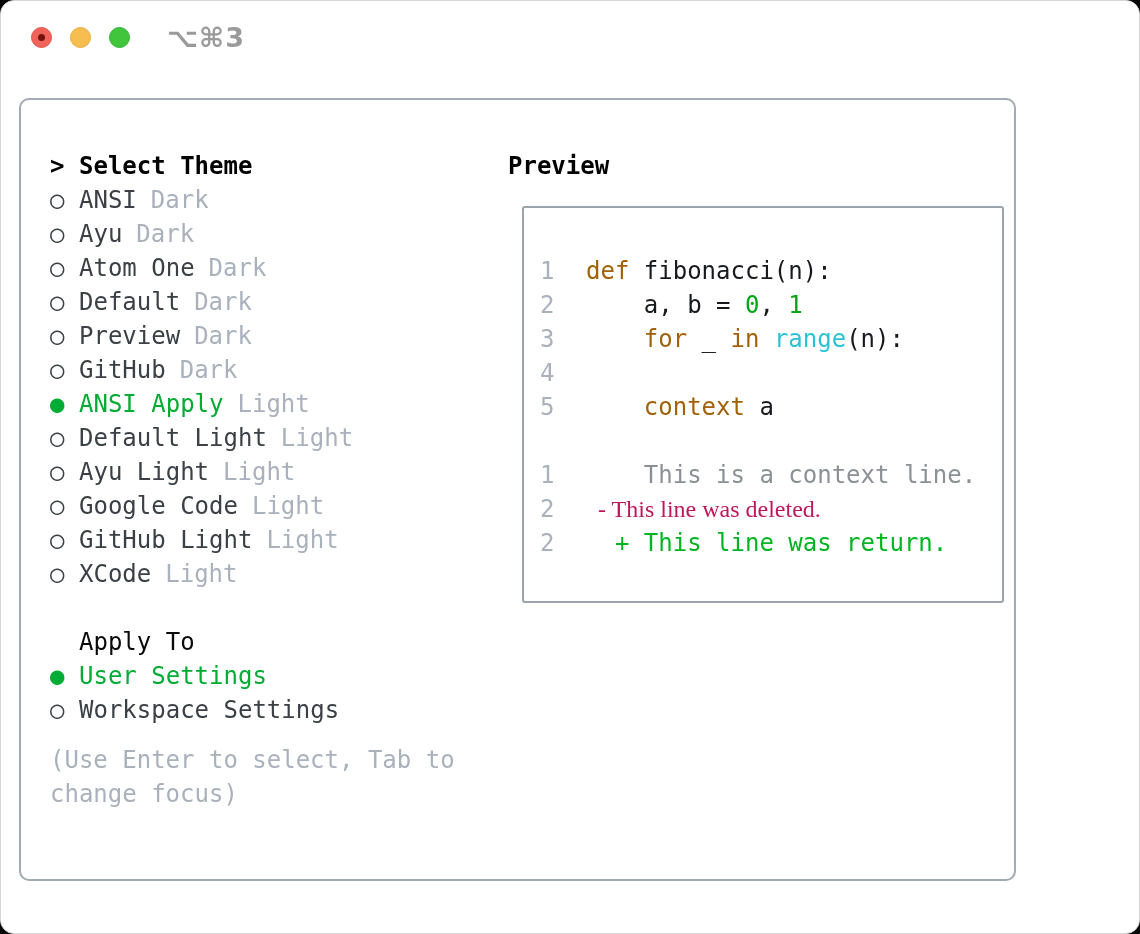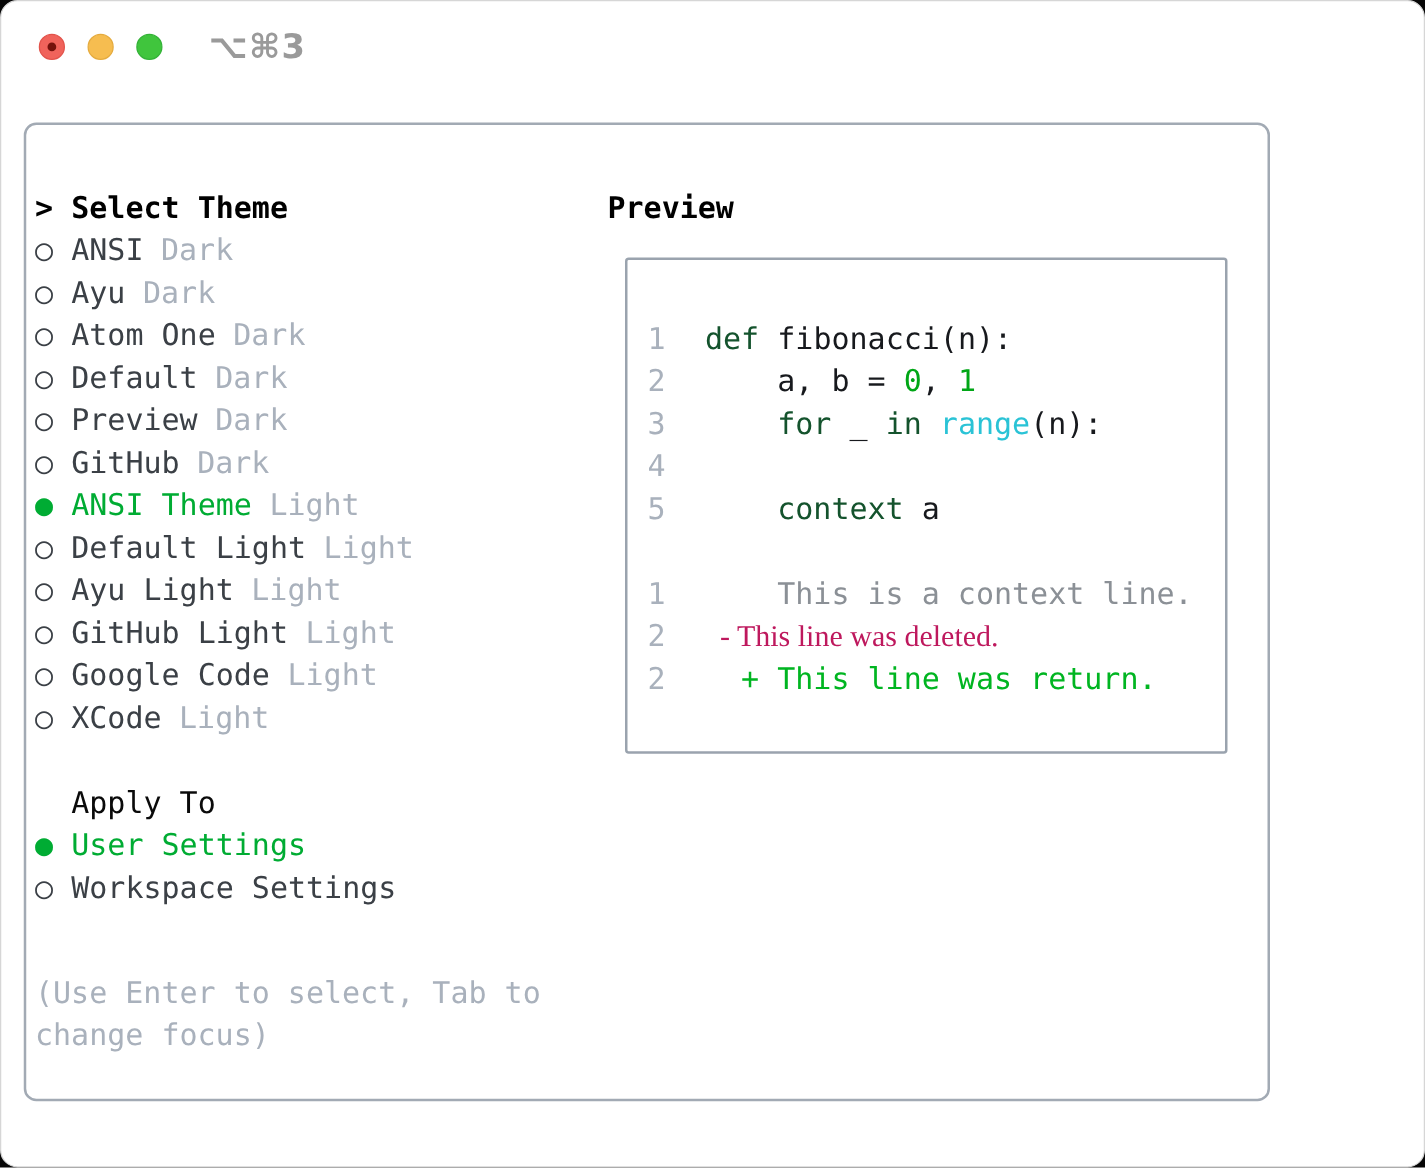--- a/index.html
+++ b/index.html
@@ -27,53 +27,53 @@
   .win-title{
     position:absolute;left:166px;top:21px;
     font-family:"DejaVu Sans", sans-serif;
     font-size:27px;font-weight:600;color:#9a9a9a;letter-spacing:1px;
   }
   
   .panel{
     position:absolute;left:18px;top:97px;width:997px;height:783px;
     border:2px solid #a2aab4;border-radius:10px;
     box-sizing:border-box;
-    padding:49px 18px 0 7px;
+    padding:49px 18px 0 29px;
     display:flex;
     background:#ffffff;
   }
   .left-col{width:458px;flex:none;}
   .right-col{flex:1;}
   .row{height:34px;line-height:34px;font-size:24px;color:#3b4046;white-space:pre;}
   .blank-row{height:34px;}
   .prefix,.indent{display:inline-block;width:29px;font-weight:bold;color:#000;}
   .hdr{font-weight:bold;color:#000;}
   .hdr2{color:#0a0a0a;margin-top:45px;}
   .radio{display:inline-block;width:29px;color:#3b4046;}
   .item .name,.opt .name{color:#3b4046;}
   .variant{color:#a9b1bc;margin-left:14px;}
   .selected .name{color:#00ac33;}
   .selected .radio{color:#00ac33;}
   .hint{
-    margin-top:50px;width:452px;
+    margin-top:16px;width:452px;
     font-size:24px;line-height:34px;color:#a9b1bc;
   }
   
   .preview-box{
     margin-top:23px;margin-left:14px;
     width:482px;height:397px;
     border:2px solid #9aa3ae;border-radius:3px;
     box-sizing:border-box;
     padding:46px 0 0 16px;
     background:#ffffff;
   }
   .code-line{display:flex;height:34px;line-height:34px;font-size:24px;}
   .ln{width:46px;flex:none;color:#a9b1bc;white-space:pre;}
   .code{white-space:pre;}
-  .tok-kw{color:#14532d;}
+  .tok-kw{color:#a16207;}
   .tok-builtin{color:#2ac3d6;}
   .tok-num{color:#00a616;}
   .tok-plain{color:#17191d;}
   .tok-ctx{color:#8b9096;}
   .tok-del{color:#be185d;font-family:Liberation Serif, serif;}
   .tok-add{color:#00b521;}
 </style>
 </head>
 <body>
 
@@ -93,25 +93,25 @@
     <div class="left-col">
       <div class="row"><span class="prefix">&gt;</span><span class="hdr">Select Theme</span></div>
 
       <div id="theme-list">
           <div class="row item"><span class="radio">○</span><span class="name">ANSI</span><span class="variant">Dark</span></div>
           <div class="row item"><span class="radio">○</span><span class="name">Ayu</span><span class="variant">Dark</span></div>
           <div class="row item"><span class="radio">○</span><span class="name">Atom One</span><span class="variant">Dark</span></div>
           <div class="row item"><span class="radio">○</span><span class="name">Default</span><span class="variant">Dark</span></div>
           <div class="row item"><span class="radio">○</span><span class="name">Preview</span><span class="variant">Dark</span></div>
           <div class="row item"><span class="radio">○</span><span class="name">GitHub</span><span class="variant">Dark</span></div>
-          <div class="row item selected"><span class="radio">●</span><span class="name">ANSI Theme</span><span class="variant">Light</span></div>
+          <div class="row item selected"><span class="radio">●</span><span class="name">ANSI Apply</span><span class="variant">Light</span></div>
           <div class="row item"><span class="radio">○</span><span class="name">Default Light</span><span class="variant">Light</span></div>
           <div class="row item"><span class="radio">○</span><span class="name">Ayu Light</span><span class="variant">Light</span></div>
+          <div class="row item"><span class="radio">○</span><span class="name">Google Code</span><span class="variant">Light</span></div>
           <div class="row item"><span class="radio">○</span><span class="name">GitHub Light</span><span class="variant">Light</span></div>
-          <div class="row item"><span class="radio">○</span><span class="name">Google Code</span><span class="variant">Light</span></div>
           <div class="row item"><span class="radio">○</span><span class="name">XCode</span><span class="variant">Light</span></div>
         </div>
 
       <div class="blank-row"></div>
 
       <div class="row"><span class="indent"></span><span class="hdr2">Apply To</span></div>
 
       <div id="apply-list">
           <div class="row opt selected"><span class="radio">●</span><span class="name">User Settings</span></div>
           <div class="row opt"><span class="radio">○</span><span class="name">Workspace Settings</span></div>

